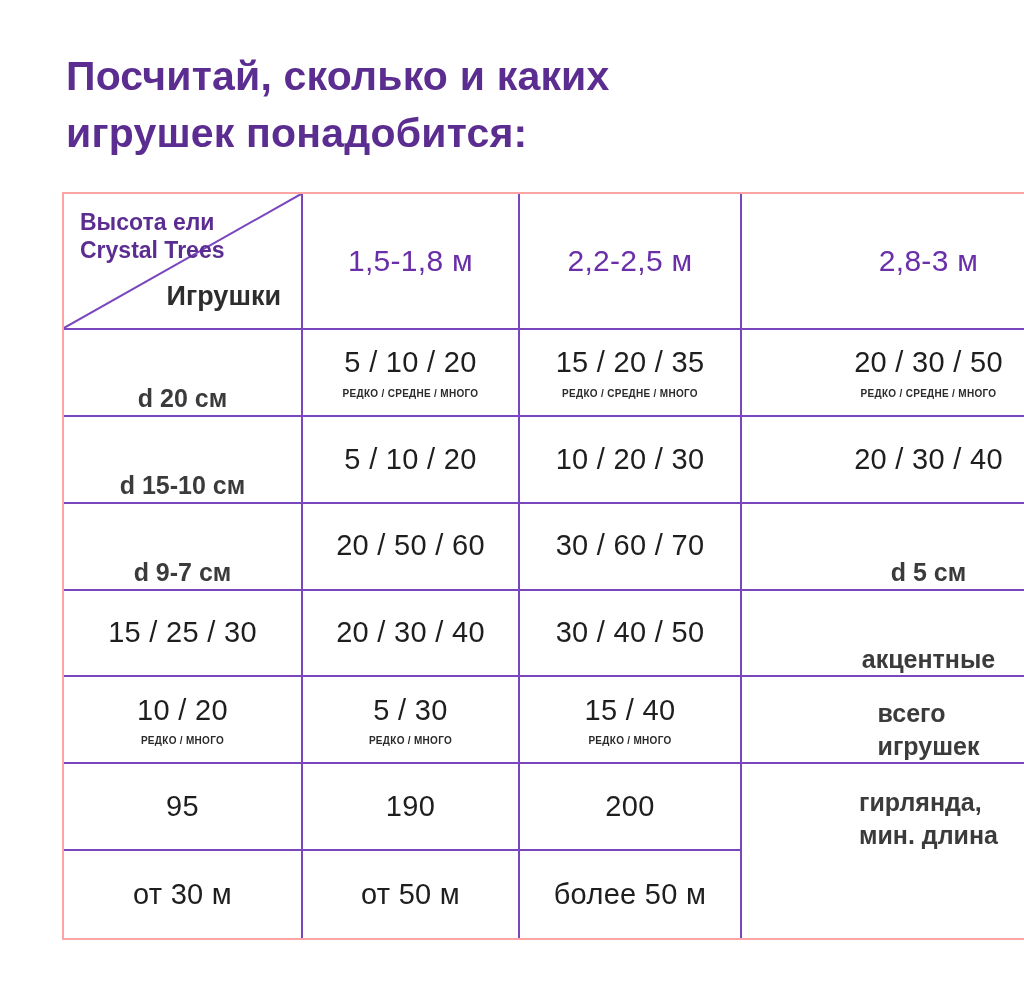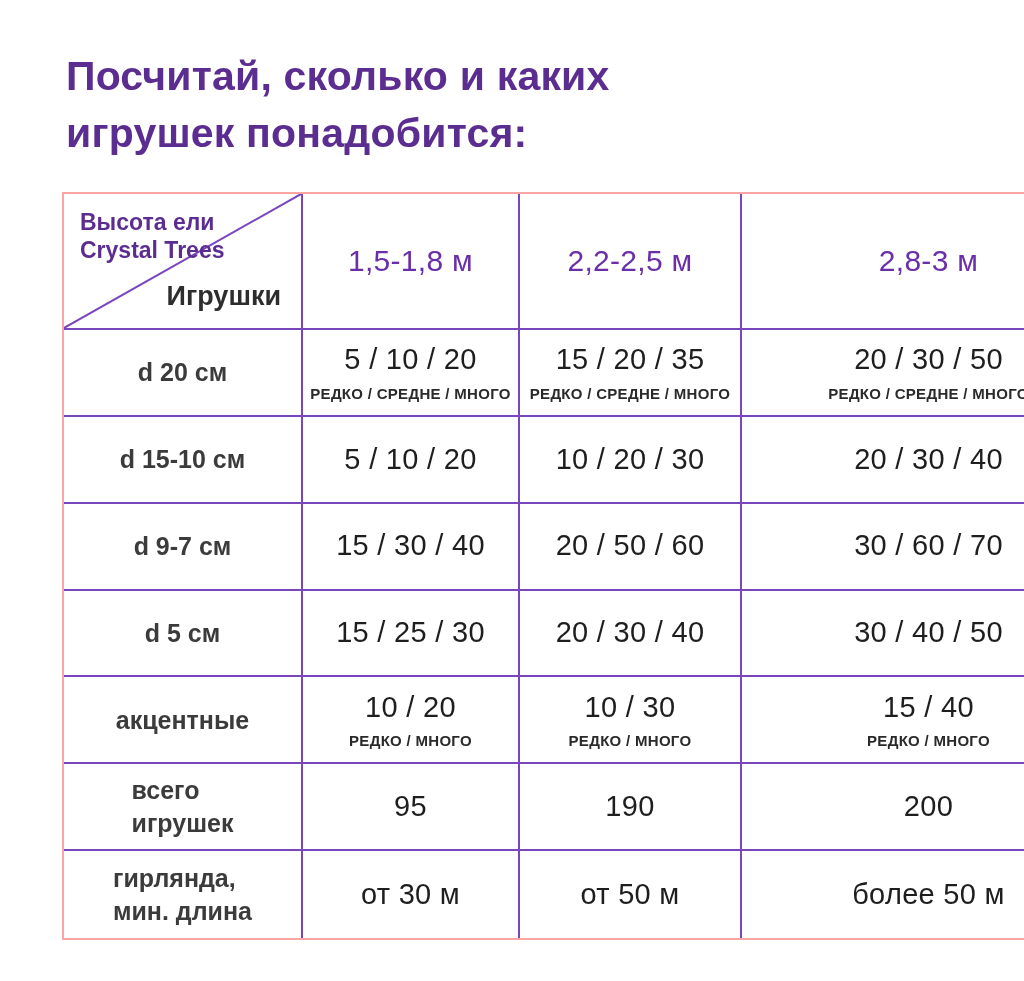--- a/index.html
+++ b/index.html
@@ -51,35 +51,35 @@
   .corner-bottom {
     position: absolute; right: 20px; bottom: 16px;
     color: #2d2d2d; font-size: 27px; font-weight: 700;
   }
 
   .col-header {
     color: #6a2fa8; font-size: 30px; font-weight: 400;
     letter-spacing: 0.3px;
   }
 
-  .row-label { color: #3b3b3b; }
+  .row-label { color: #3b3b3b; align-items: flex-end; }
   .row-label-text {
     display: inline-block; text-align: left;
     white-space: pre-line;
     font-size: 25px; font-weight: 700; line-height: 1.3;
   }
 
   .value-cell { flex-direction: column; }
   .num {
     color: #1e1e1e; font-size: 29px; font-weight: 400; line-height: 1.15;
     letter-spacing: 0.3px;
   }
   .note {
     margin-top: 8px;
-    color: #2a2a2a; font-size: 15px; font-weight: 700;
+    color: #2a2a2a; font-size: 10px; font-weight: 700;
     letter-spacing: 0.3px; text-transform: uppercase;
   }
   .note:empty { display: none; }
 </style>
 </head>
 <body>
 
 <div class="page">
 
   <h1 class="title">
@@ -126,23 +126,20 @@
       <div class="num">10 / 20 / 30</div>
     </div>
     <div class="cell value-cell">
       <div class="num">20 / 30 / 40</div>
     </div>
 
     <div class="cell row-label">
         <span class="row-label-text">d 9-7 см</span>
       </div>
     <div class="cell value-cell">
-      <div class="num">15 / 30 / 40</div>
-    </div>
-    <div class="cell value-cell">
       <div class="num">20 / 50 / 60</div>
     </div>
     <div class="cell value-cell">
       <div class="num">30 / 60 / 70</div>
     </div>
 
     <div class="cell row-label">
         <span class="row-label-text">d 5 см</span>
       </div>
     <div class="cell value-cell">
@@ -156,21 +153,21 @@
     </div>
 
     <div class="cell row-label">
         <span class="row-label-text">акцентные</span>
       </div>
     <div class="cell value-cell">
       <div class="num">10 / 20</div>
       <div class="note">РЕДКО / МНОГО</div>
     </div>
     <div class="cell value-cell">
-      <div class="num">10 / 30</div>
+      <div class="num">5 / 30</div>
       <div class="note">РЕДКО / МНОГО</div>
     </div>
     <div class="cell value-cell">
       <div class="num">15 / 40</div>
       <div class="note">РЕДКО / МНОГО</div>
     </div>
 
     <div class="cell row-label">
         <span class="row-label-text">всего
 игрушек</span>

